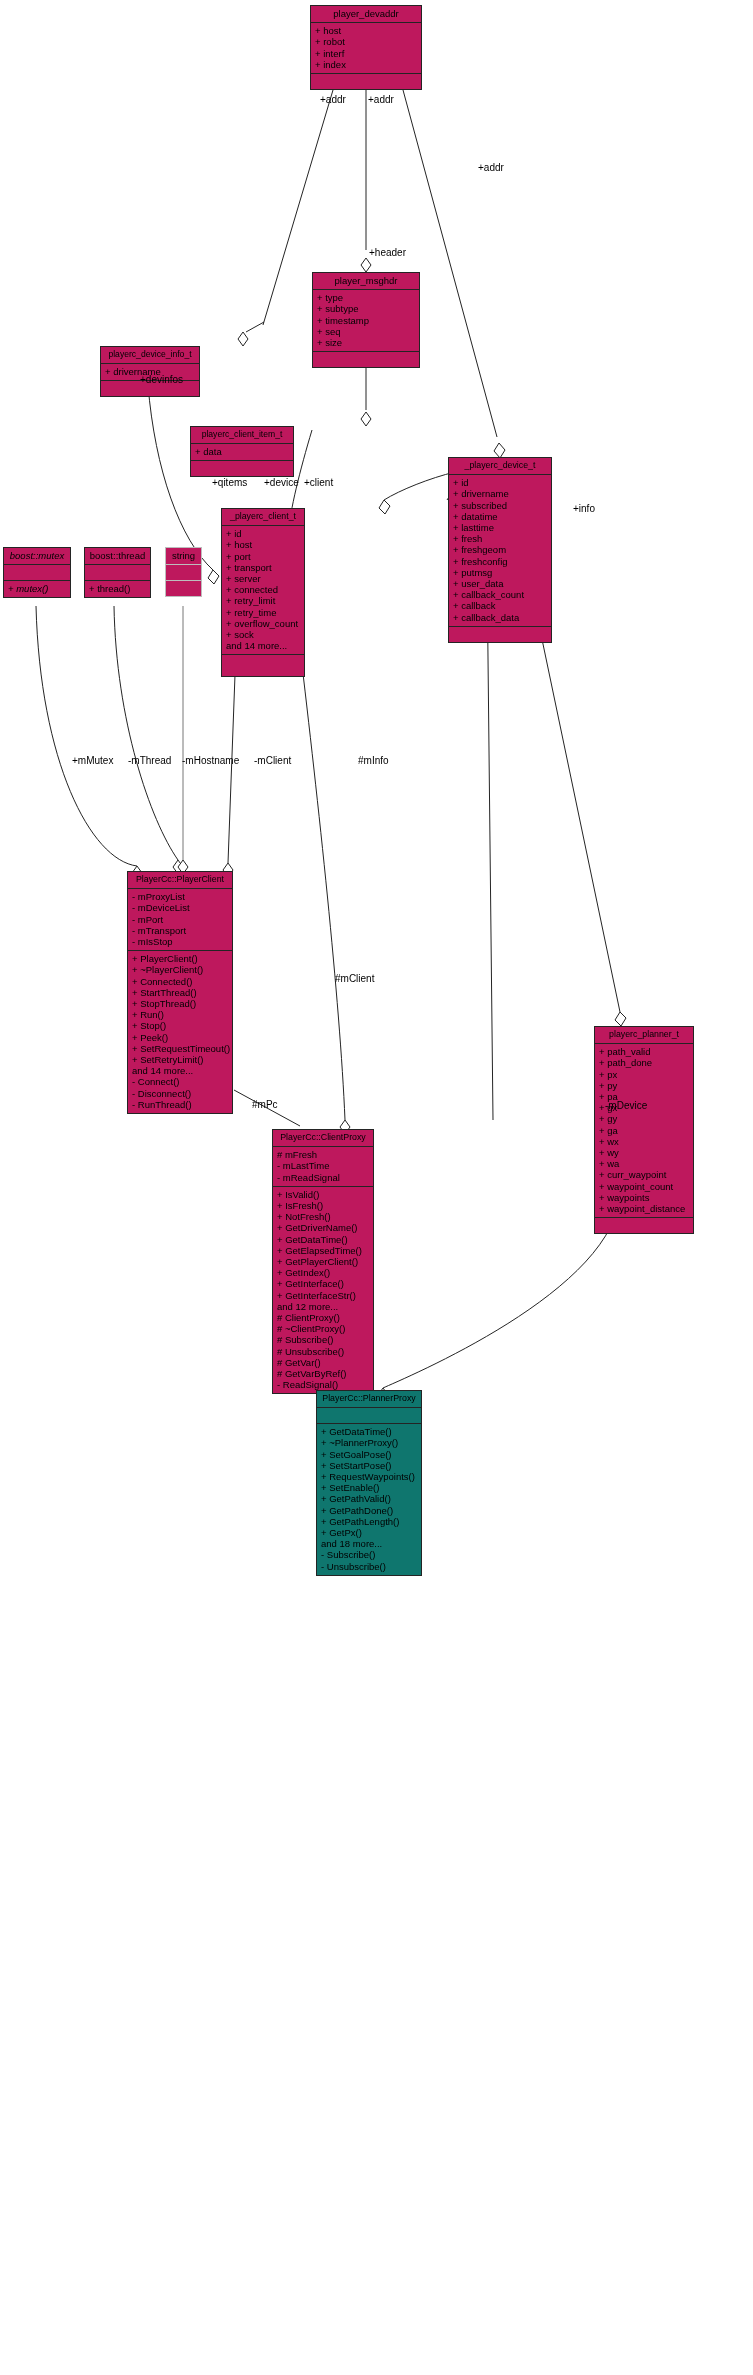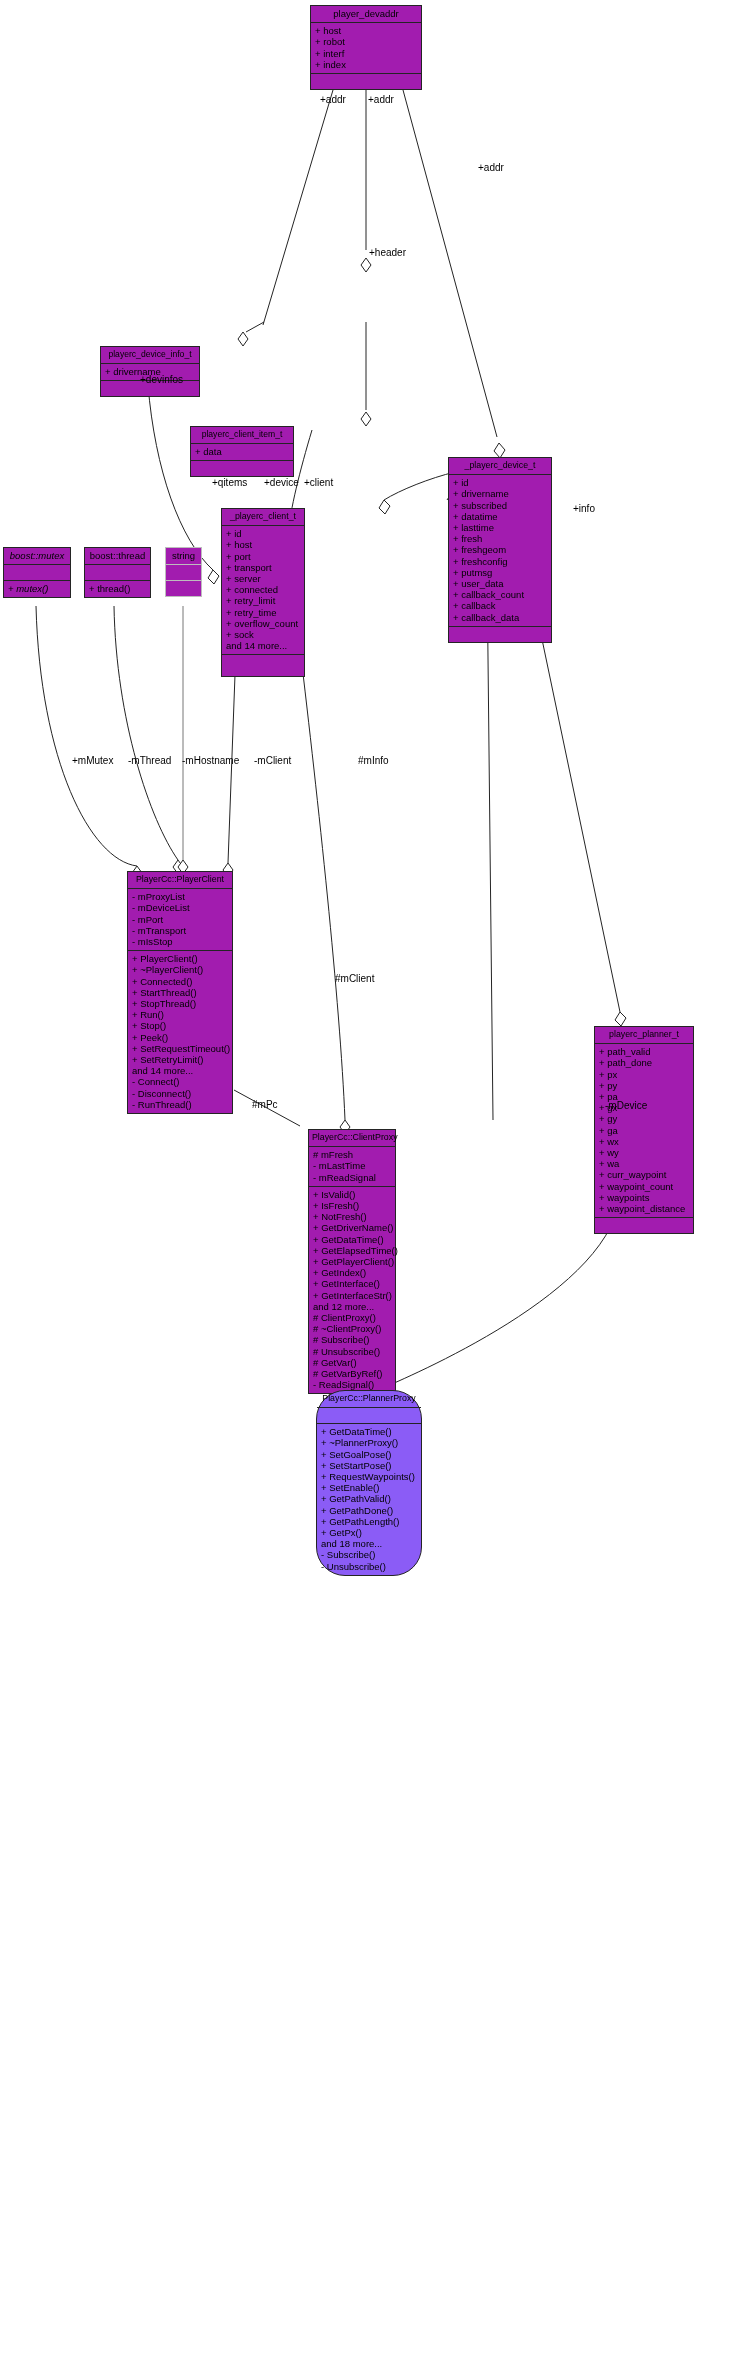--- a/index.html
+++ b/index.html
@@ -24,31 +24,30 @@
     position: absolute;
     left: 0; top: 0;
     width: 753px;
     height: 2375px;
     pointer-events: none;
   }
   .uml-class {
     position: absolute;
     box-sizing: border-box;
     border: 1px solid #242424;
-    background: #a21caf;
+    background: #be185d;
     font-size: 9.5px;
     line-height: 11.2px;
     color: #000000;
   }
   .uml-class.grey {
     border-color: #bdbdbd;
   }
   .uml-class.shaded {
-    background: #8b5cf6;
-    border-radius: 29px;
+    background: #0f766e;
   }
   .cls-title {
     text-align: center;
     padding: 2px 3px 3px 3px;
     border-bottom: 1px solid #242424;
     white-space: nowrap;
     font-size: 9.5px;
   }
   .grey > .cls-title { border-bottom-color: #bdbdbd; }
   .cls-attrs {
@@ -143,20 +142,31 @@
     <div class="cls-title">player_devaddr</div>
     <div class="cls-attrs">
       <div>+ host</div>
       <div>+ robot</div>
       <div>+ interf</div>
       <div>+ index</div>
     </div>
     <div class="cls-ops empty-row"></div>
   </div>
 
+  <div class="uml-class" style="left:312px; top:272px; width:108px;">
+    <div class="cls-title">player_msghdr</div>
+    <div class="cls-attrs">
+      <div>+ type</div>
+      <div>+ subtype</div>
+      <div>+ timestamp</div>
+      <div>+ seq</div>
+      <div>+ size</div>
+    </div>
+    <div class="cls-ops empty-row"></div>
+  </div>
 
   <div class="uml-class" style="left:100px; top:346px; width:100px;">
     <div class="cls-title" style="font-size:8.6px;">playerc_device_info_t</div>
     <div class="cls-attrs">
       <div>+ drivername</div>
     </div>
     <div class="cls-ops empty-row"></div>
   </div>
 
   <div class="uml-class" style="left:190px; top:426px; width:104px;">
@@ -269,21 +279,21 @@
       <div>+ Peek()</div>
       <div>+ SetRequestTimeout()</div>
       <div>+ SetRetryLimit()</div>
       <div>and 14 more...</div>
       <div>- Connect()</div>
       <div>- Disconnect()</div>
       <div>- RunThread()</div>
     </div>
   </div>
 
-  <div class="uml-class" style="left:272px; top:1129px; width:88px;margin-left:36px;">
+  <div class="uml-class" style="left:272px; top:1129px; width:102px;">
     <div class="cls-title" style="font-size:8.8px;">PlayerCc::ClientProxy</div>
     <div class="cls-attrs">
       <div># mFresh</div>
       <div>- mLastTime</div>
       <div>- mReadSignal</div>
     </div>
     <div class="cls-ops">
       <div>+ IsValid()</div>
       <div>+ IsFresh()</div>
       <div>+ NotFresh()</div>

